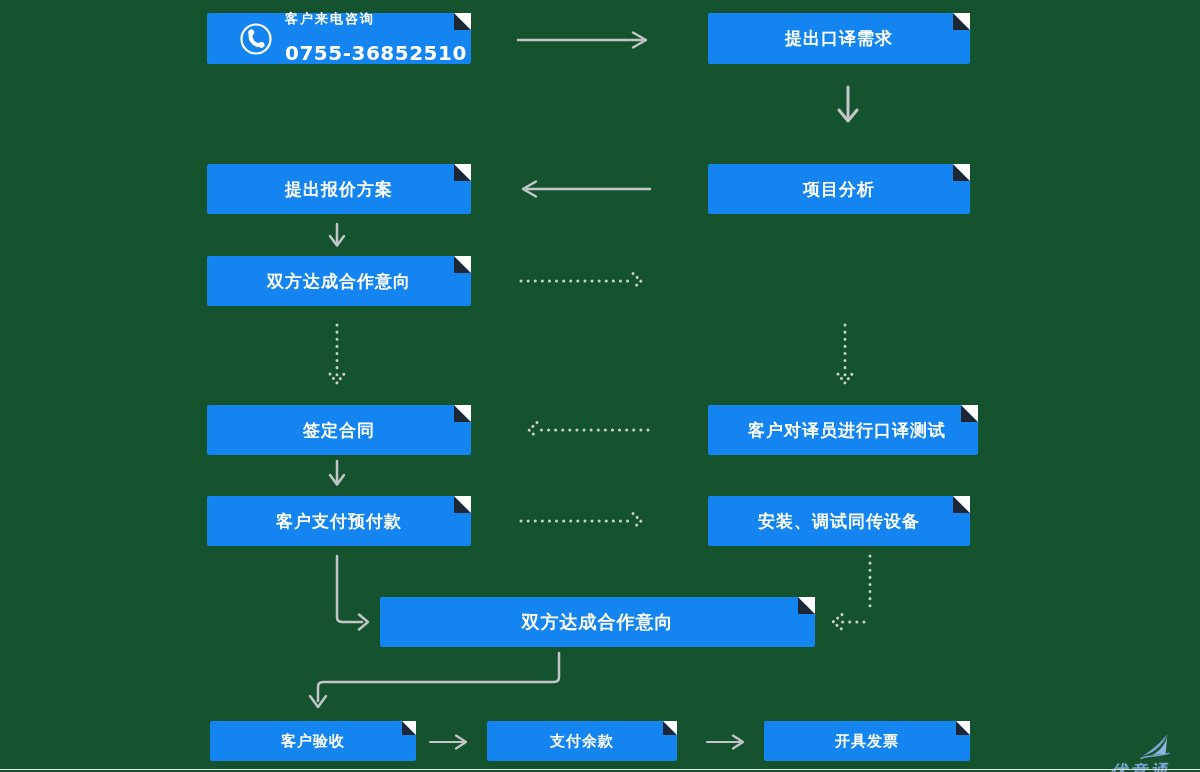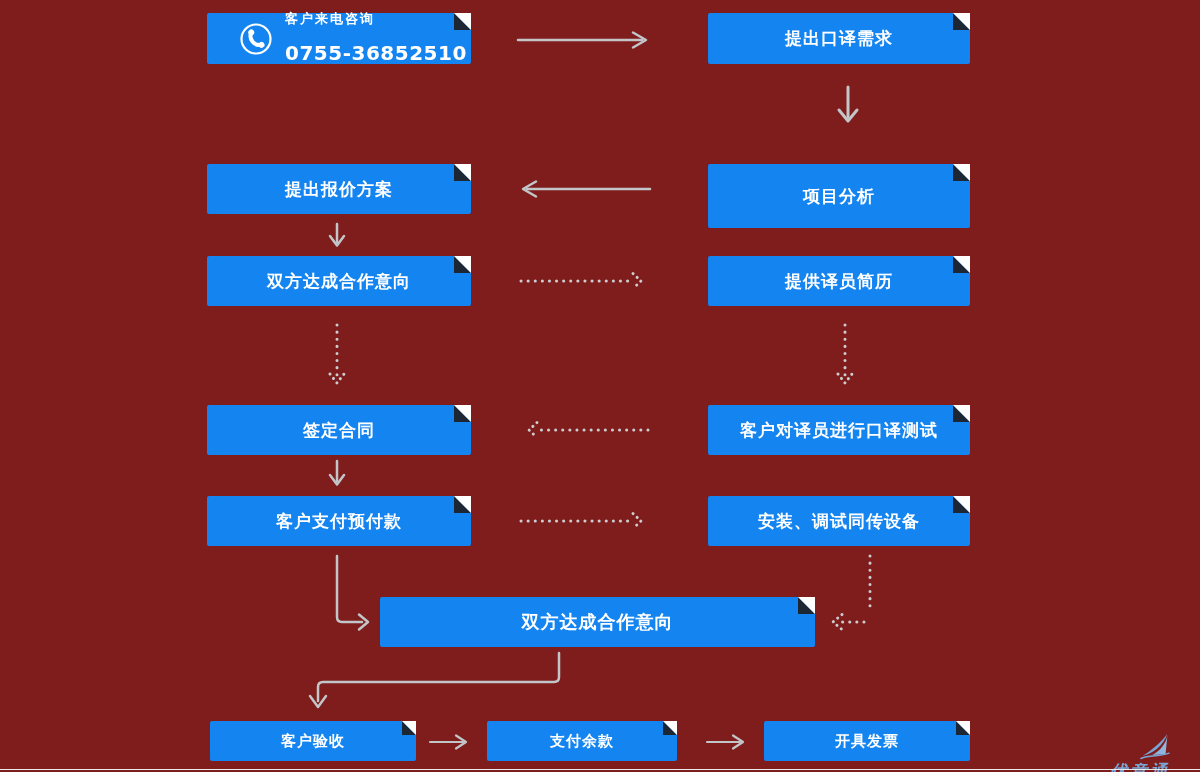--- a/index.html
+++ b/index.html
@@ -1,17 +1,17 @@
 <!DOCTYPE html>
 <html><head>
 <meta charset="utf-8">
 <style>
   html,body{margin:0;padding:0;background:#fff;}
   body{font-family:"DejaVu Sans","Liberation Sans",sans-serif;}
-  .canvas{position:relative;width:1200px;height:772px;background:#7f1d1d;overflow:hidden;}
+  .canvas{position:relative;width:1200px;height:772px;background:#14532d;overflow:hidden;}
   .node{
     position:absolute;
     background:#1484f0;
     color:#ffffff;
     display:flex;align-items:center;justify-content:center;
     font-weight:bold;font-size:17px;letter-spacing:1px;
     border-radius:2px;
   }
   .node .fold{position:absolute;top:0;right:0;display:block;}
   .node-label{position:relative;z-index:1;}
@@ -147,53 +147,46 @@
   </div>
 
   <div class="node" style="left:207px;top:164px;width:264px;height:50px;">
     <span class="node-label">提出报价方案</span>
     <svg class="fold" width="17" height="17">
         <path d="M0 0 L17 17 L0 17 Z" fill="#1c2733"></path>
         <path d="M0 0 L17 0 L17 17 Z" fill="#ffffff"></path>
       </svg>
   </div>
 
-  <div class="node" style="left:708px;top:164px;width:262px;height:64px;">
+  <div class="node" style="left:708px;top:164px;width:262px;height:50px;">
     <span class="node-label">项目分析</span>
     <svg class="fold" width="17" height="17">
         <path d="M0 0 L17 17 L0 17 Z" fill="#1c2733"></path>
         <path d="M0 0 L17 0 L17 17 Z" fill="#ffffff"></path>
       </svg>
   </div>
 
   <div class="node" style="left:207px;top:256px;width:264px;height:50px;">
     <span class="node-label">双方达成合作意向</span>
     <svg class="fold" width="17" height="17">
         <path d="M0 0 L17 17 L0 17 Z" fill="#1c2733"></path>
         <path d="M0 0 L17 0 L17 17 Z" fill="#ffffff"></path>
       </svg>
   </div>
 
-  <div class="node" style="left:708px;top:256px;width:262px;height:50px;">
-    <span class="node-label">提供译员简历</span>
-    <svg class="fold" width="17" height="17">
-        <path d="M0 0 L17 17 L0 17 Z" fill="#1c2733"></path>
-        <path d="M0 0 L17 0 L17 17 Z" fill="#ffffff"></path>
-      </svg>
-  </div>
 
   <div class="node" style="left:207px;top:405px;width:264px;height:50px;">
     <span class="node-label">签定合同</span>
     <svg class="fold" width="17" height="17">
         <path d="M0 0 L17 17 L0 17 Z" fill="#1c2733"></path>
         <path d="M0 0 L17 0 L17 17 Z" fill="#ffffff"></path>
       </svg>
   </div>
 
-  <div class="node" style="left:708px;top:405px;width:262px;height:50px;">
+  <div class="node" style="left:708px;top:405px;width:262px;height:50px;padding-left:8px;">
     <span class="node-label">客户对译员进行口译测试</span>
     <svg class="fold" width="17" height="17">
         <path d="M0 0 L17 17 L0 17 Z" fill="#1c2733"></path>
         <path d="M0 0 L17 0 L17 17 Z" fill="#ffffff"></path>
       </svg>
   </div>
 
   <div class="node" style="left:207px;top:496px;width:264px;height:50px;">
     <span class="node-label">客户支付预付款</span>
     <svg class="fold" width="17" height="17">

